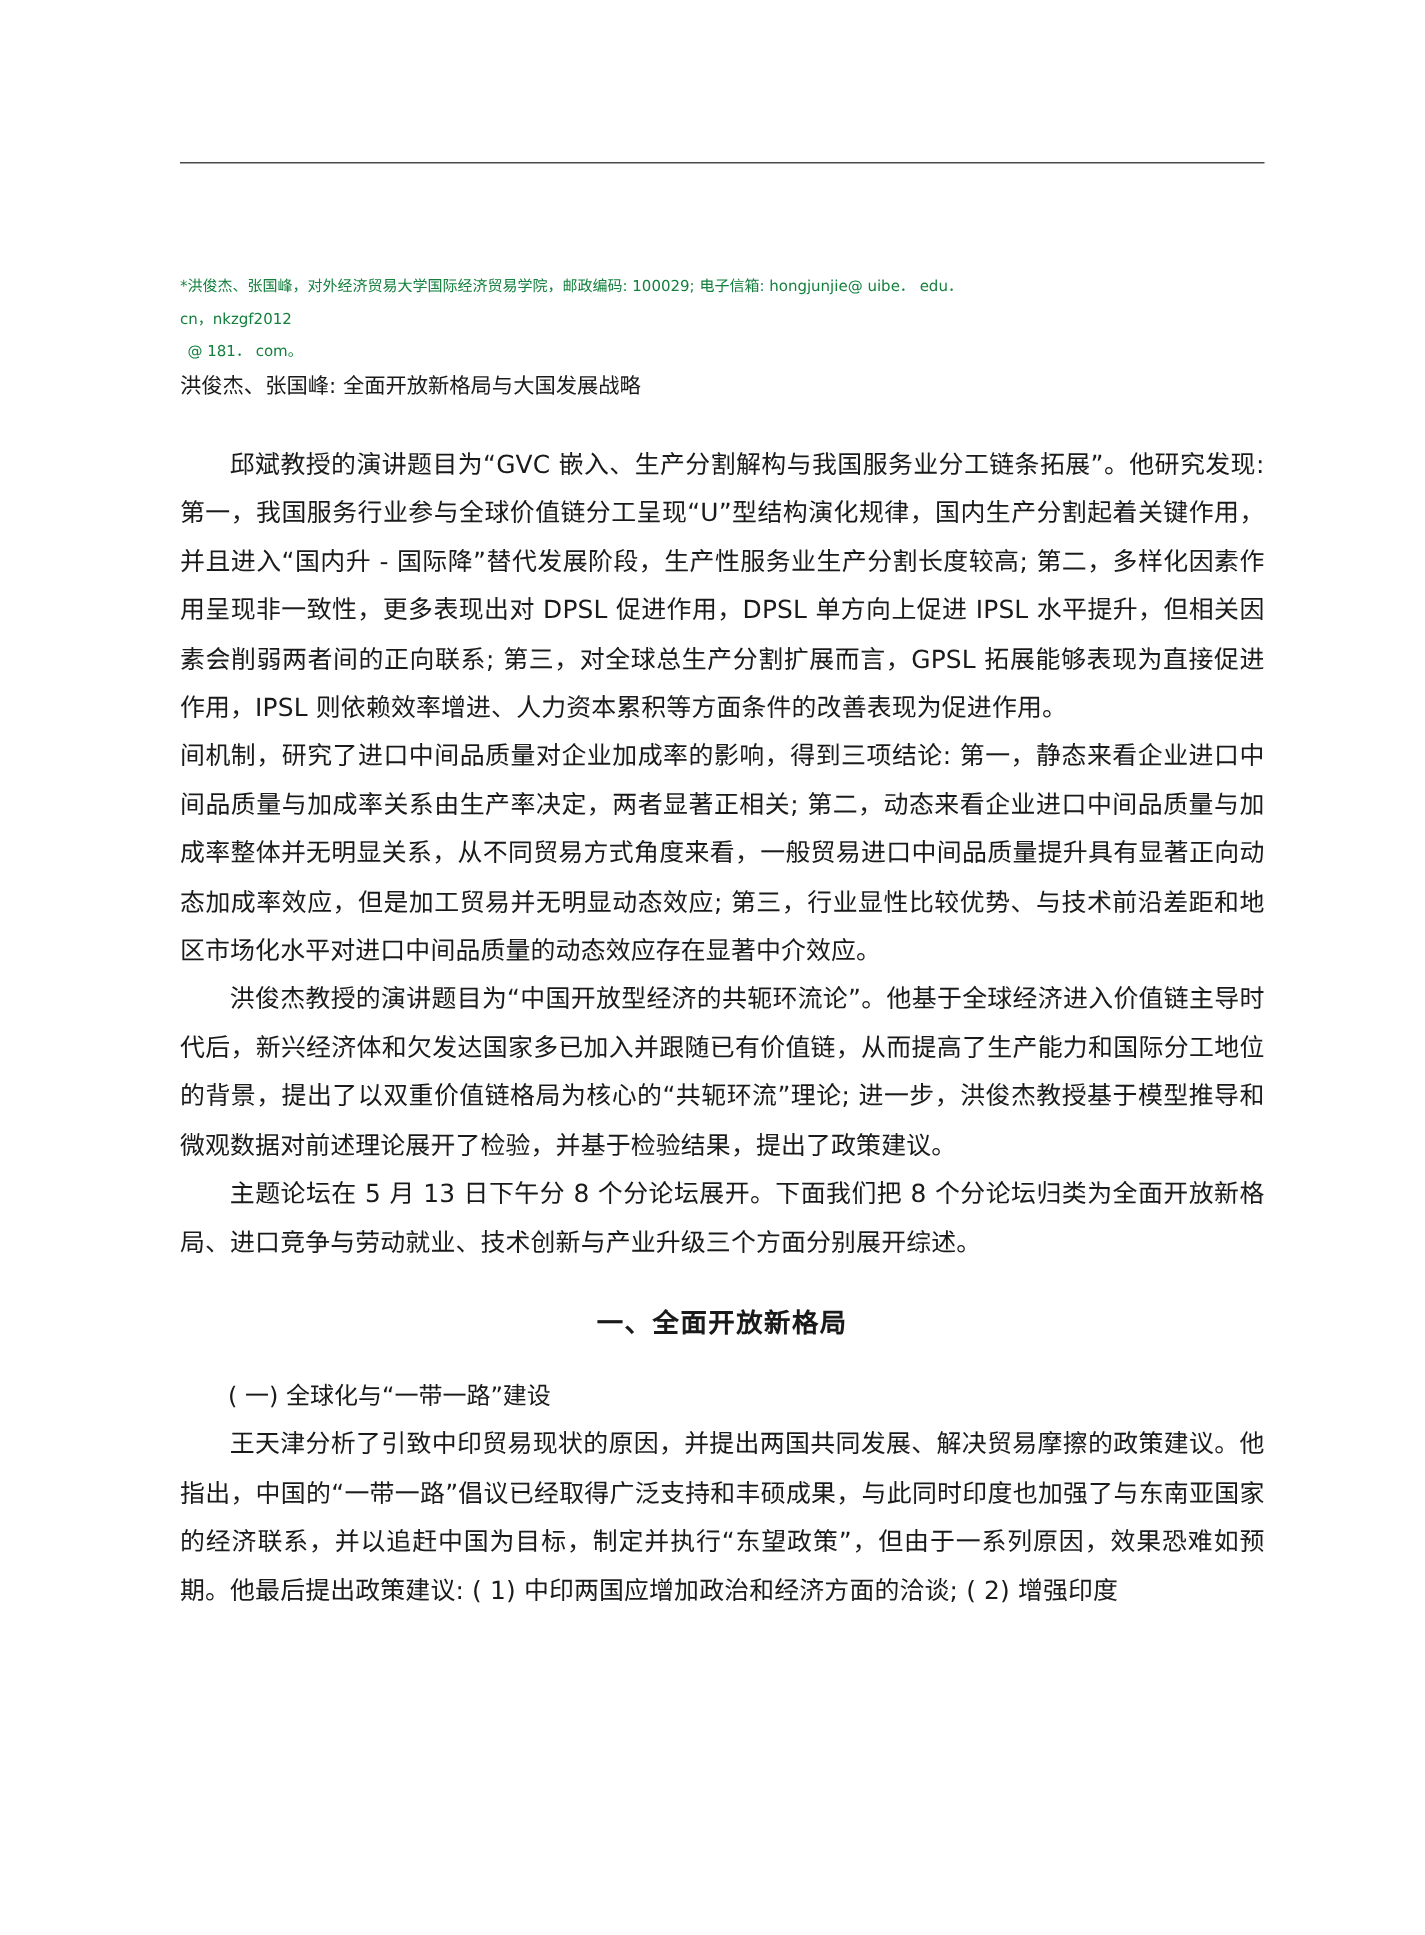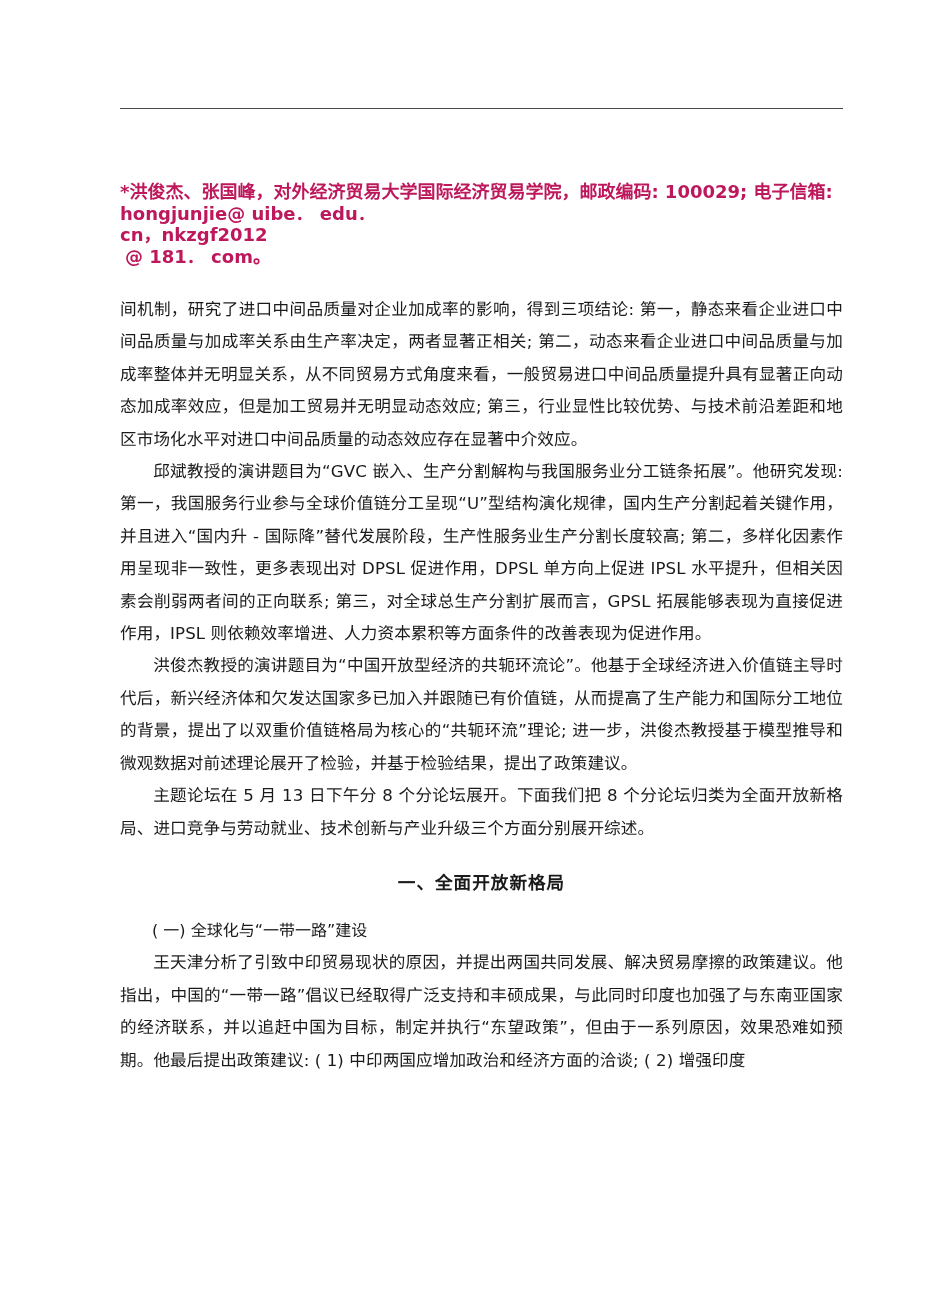--- a/index.html
+++ b/index.html
@@ -47,24 +47,23 @@
     width: 12px;
   }
   .underlined-run {
     border-bottom: 1.3px solid #555;
     padding-bottom: 2px;
   }
 
   
   #footnote-block {
     top: 181px;
-    font-size: 18px;
+    font-size: 10px;
     line-height: 21.5px;
-    color: #be185d;
-    font-weight: bold;
+    color: #15803d;
   }
   #footnote-block .fn-line { white-space: normal; }
   #footnote-block .fn-line-3 { padding-left: 5px; }
 
   
   #running-head {
     top: 247px;
     font-size: 14.2px;
     line-height: 22px;
     color: #1a1a1a;
@@ -112,25 +111,26 @@
   <div class="text-col" id="top-block">
     <div class="hrule"></div>
   </div>
 
   <div class="text-col" id="footnote-block">
     <div class="fn-line">*洪俊杰、张国峰，对外经济贸易大学国际经济贸易学院，邮政编码: 100029; 电子信箱: hongjunjie@ uibe． edu．</div>
     <div class="fn-line">cn，nkzgf2012</div>
     <div class="fn-line fn-line-3">@ 181． com。</div>
   </div>
 
+  <div class="text-col" id="running-head">洪俊杰、张国峰: 全面开放新格局与大国发展战略</div>
 
   <div class="text-col" id="body-block">
 
+    <p class="para indent">邱斌教授的演讲题目为“GVC 嵌入、生产分割解构与我国服务业分工链条拓展”。他研究发现: 第一，我国服务行业参与全球价值链分工呈现“U”型结构演化规律，国内生产分割起着关键作用，并且进入“国内升 - 国际降”替代发展阶段，生产性服务业生产分割长度较高; 第二，多样化因素作用呈现非一致性，更多表现出对 DPSL 促进作用，DPSL 单方向上促进 IPSL 水平提升，但相关因素会削弱两者间的正向联系; 第三，对全球总生产分割扩展而言，GPSL 拓展能够表现为直接促进作用，IPSL 则依赖效率增进、人力资本累积等方面条件的改善表现为促进作用。</p>
     <p class="para">间机制，研究了进口中间品质量对企业加成率的影响，得到三项结论: 第一，静态来看企业进口中间品质量与加成率关系由生产率决定，两者显著正相关; 第二，动态来看企业进口中间品质量与加成率整体并无明显关系，从不同贸易方式角度来看，一般贸易进口中间品质量提升具有显著正向动态加成率效应，但是加工贸易并无明显动态效应; 第三，行业显性比较优势、与技术前沿差距和地区市场化水平对进口中间品质量的动态效应存在显著中介效应。</p>
-    <p class="para indent">邱斌教授的演讲题目为“GVC 嵌入、生产分割解构与我国服务业分工链条拓展”。他研究发现: 第一，我国服务行业参与全球价值链分工呈现“U”型结构演化规律，国内生产分割起着关键作用，并且进入“国内升 - 国际降”替代发展阶段，生产性服务业生产分割长度较高; 第二，多样化因素作用呈现非一致性，更多表现出对 DPSL 促进作用，DPSL 单方向上促进 IPSL 水平提升，但相关因素会削弱两者间的正向联系; 第三，对全球总生产分割扩展而言，GPSL 拓展能够表现为直接促进作用，IPSL 则依赖效率增进、人力资本累积等方面条件的改善表现为促进作用。</p>
     <p class="para indent">洪俊杰教授的演讲题目为“中国开放型经济的共轭环流论”。他基于全球经济进入价值链主导时代后，新兴经济体和欠发达国家多已加入并跟随已有价值链，从而提高了生产能力和国际分工地位的背景，提出了以双重价值链格局为核心的“共轭环流”理论; 进一步，洪俊杰教授基于模型推导和微观数据对前述理论展开了检验，并基于检验结果，提出了政策建议。</p>
     <p class="para indent">主题论坛在 5 月 13 日下午分 8 个分论坛展开。下面我们把 8 个分论坛归类为全面开放新格局、进口竞争与劳动就业、技术创新与产业升级三个方面分别展开综述。</p>
 
     <h2 class="section-heading">一、全面开放新格局</h2>
 
     <h3 class="subsection-heading">( 一) 全球化与“一带一路”建设</h3>
 
     <p class="para indent">王天津分析了引致中印贸易现状的原因，并提出两国共同发展、解决贸易摩擦的政策建议。他指出，中国的“一带一路”倡议已经取得广泛支持和丰硕成果，与此同时印度也加强了与东南亚国家的经济联系，并以追赶中国为目标，制定并执行“东望政策”，但由于一系列原因，效果恐难如预期。他最后提出政策建议: ( 1) 中印两国应增加政治和经济方面的洽谈; ( 2) 增强印度</p>
 
   </div>

